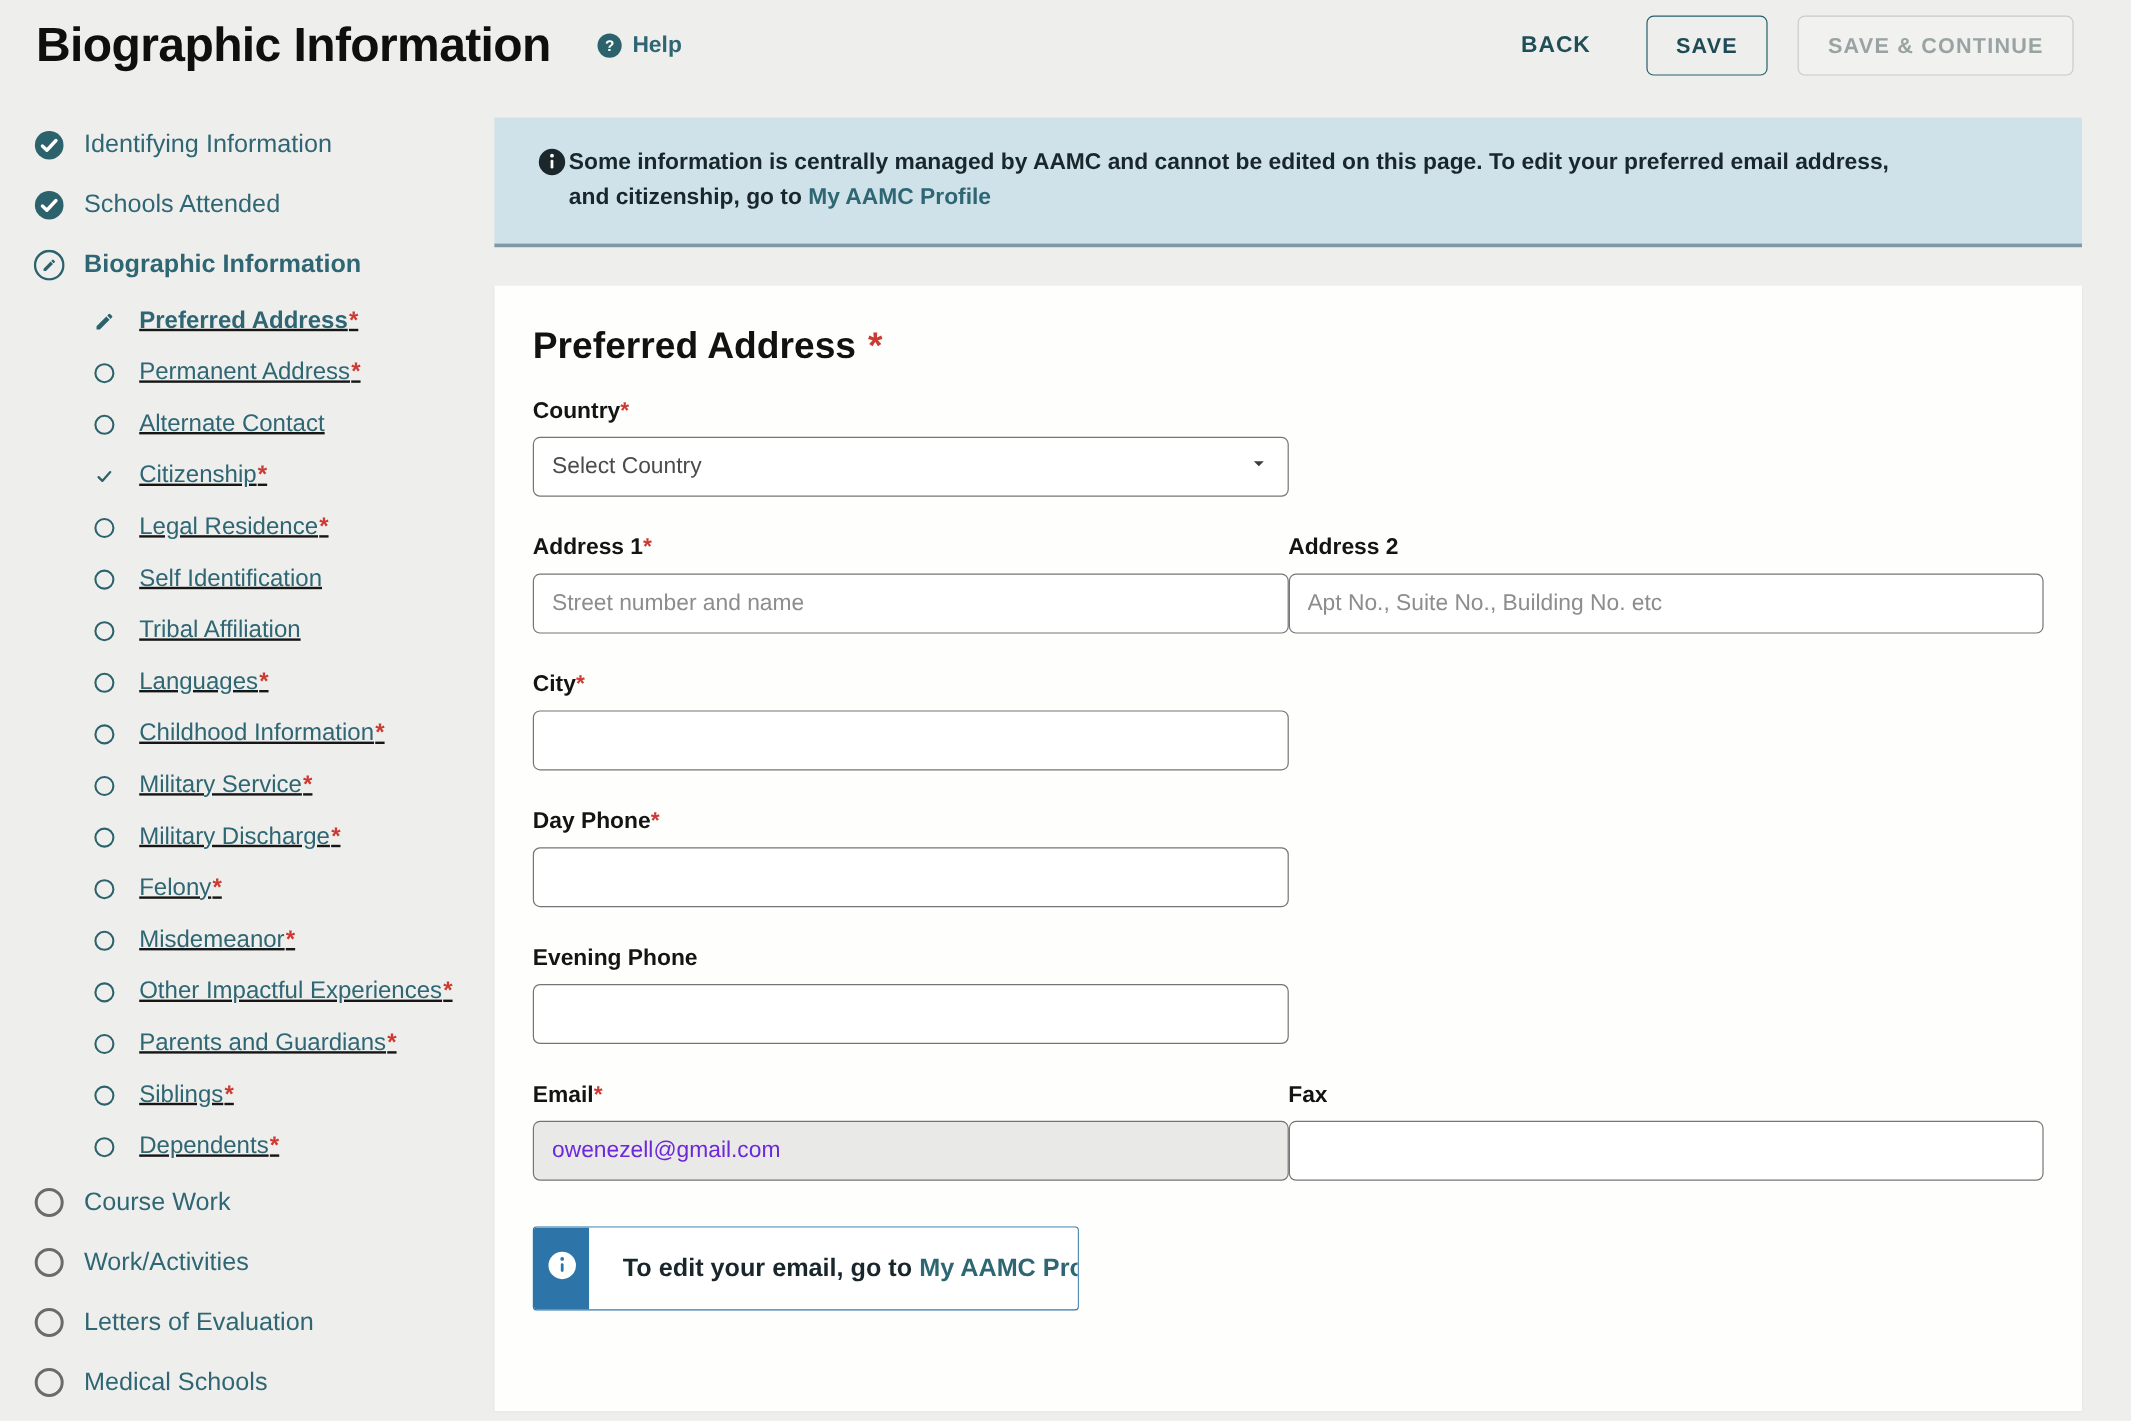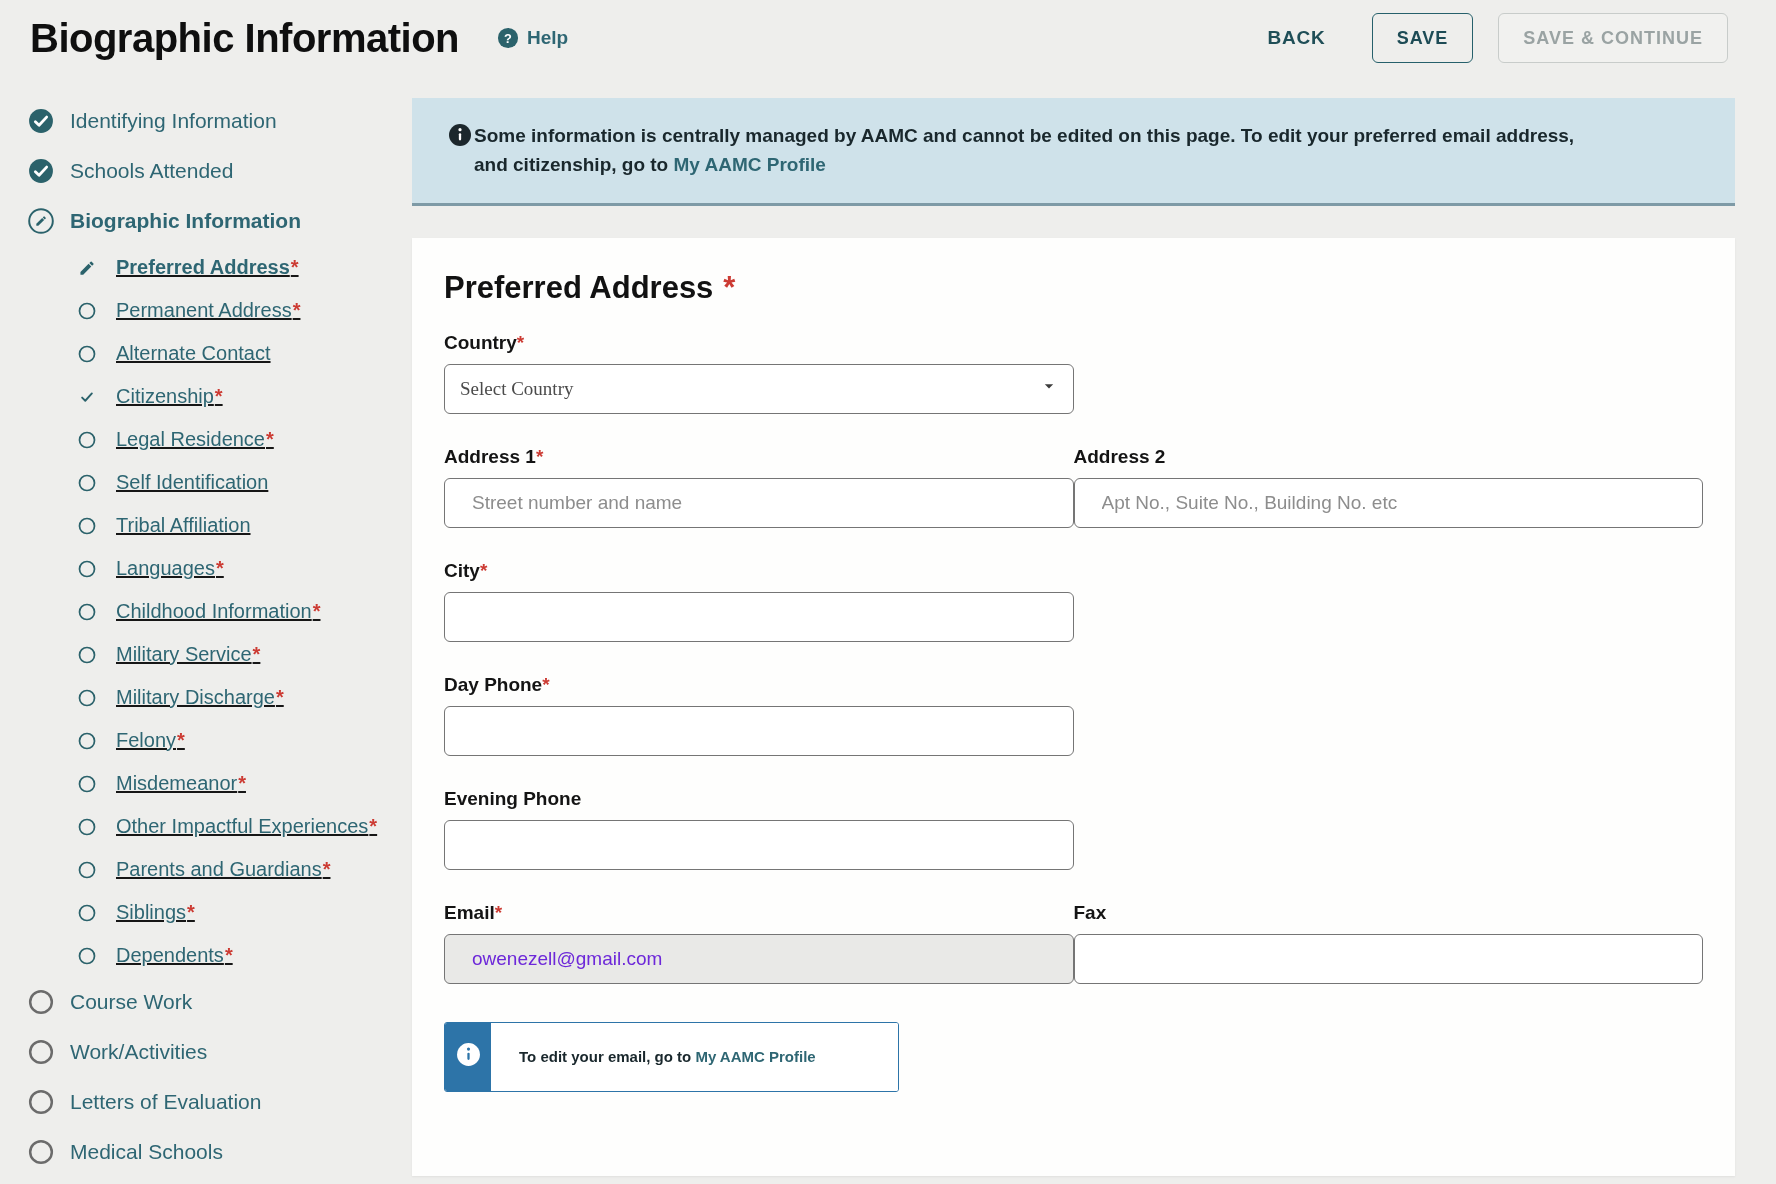--- a/index.html
+++ b/index.html
@@ -51,34 +51,34 @@
 
   
   .card { margin-top:32px; background:#fefefd; min-height:938px; padding:32px 32px; box-shadow:0 1px 2px rgba(0,0,0,0.06); }
   .form-heading { font-size:31px; font-weight:700; color:#121212; margin-bottom:26px; }
   .form-heading .req { font-size:31px; margin-left:10px; }
   .row { display:grid; grid-template-columns:1fr 1fr; margin-bottom:32px; }
   .field label { display:block; font-size:19px; font-weight:600; color:#141414; margin-bottom:10px; }
   .field label .req { font-size:19px; }
   .tinput {
     width:100%; height:50px; border:1px solid #757575; border-radius:6px;
-    padding:0 27px; font-family:inherit; font-size:19px; color:#3f3f3f; background:#fff;
+    padding:0 15px; font-family:inherit; font-size:19px; color:#3f3f3f; background:#fff;
   }
   .tinput::placeholder { color:#8d8d8d; opacity:1; }
   .tinput:disabled { background:#e9e9e7; color:#6d28d9; }
   .select-box {
     width:100%; height:50px; border:1px solid #757575; border-radius:6px; background:#fff;
     display:flex; align-items:center; justify-content:space-between; padding:0 14px 0 15px;
-    font-size:19px; color:#4b4b4b; cursor:pointer;font-family:Liberation Serif, serif;
+    font-size:19px; color:#4b4b4b; cursor:pointer;
   }
 
   
   .note { margin-top:38px; display:flex; width:455px; height:70px; border-radius:3px; overflow:hidden; border:1.5px solid #2d74a8; }
   .note-strip { width:46px; background:#2d74a8; display:flex; align-items:center; justify-content:center; flex-shrink:0; }
-  .note-body { flex:1; background:#fff; display:flex; align-items:center; padding-left:28px; font-size:15px; font-weight:600; color:#19272c; white-space:pre; }
+  .note-body { flex:1; background:#fff; display:flex; align-items:center; padding-left:28px; font-size:21px; font-weight:600; color:#19272c; white-space:pre; }
 </style>
 </head>
 <body>
 
 <div class="page">
 
   <div class="header">
     <div class="page-title">Biographic Information</div>
     <div class="help">
       <span>

